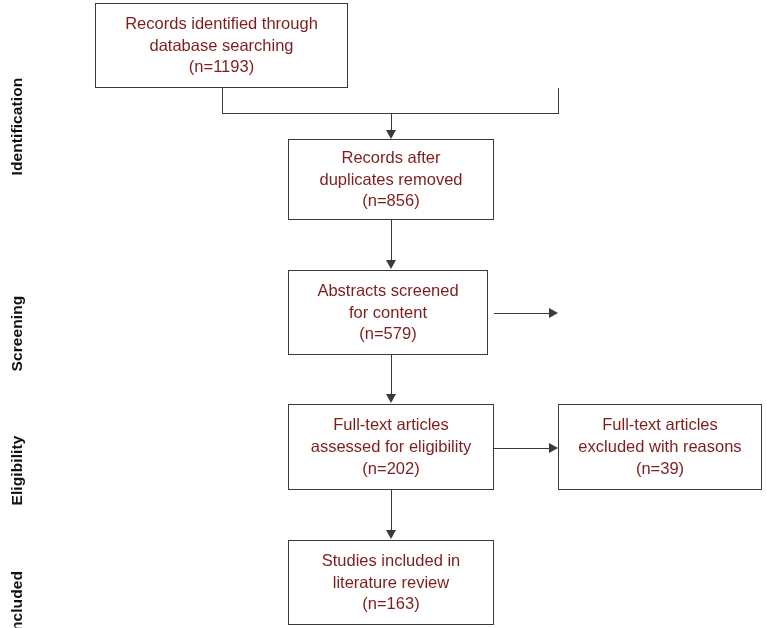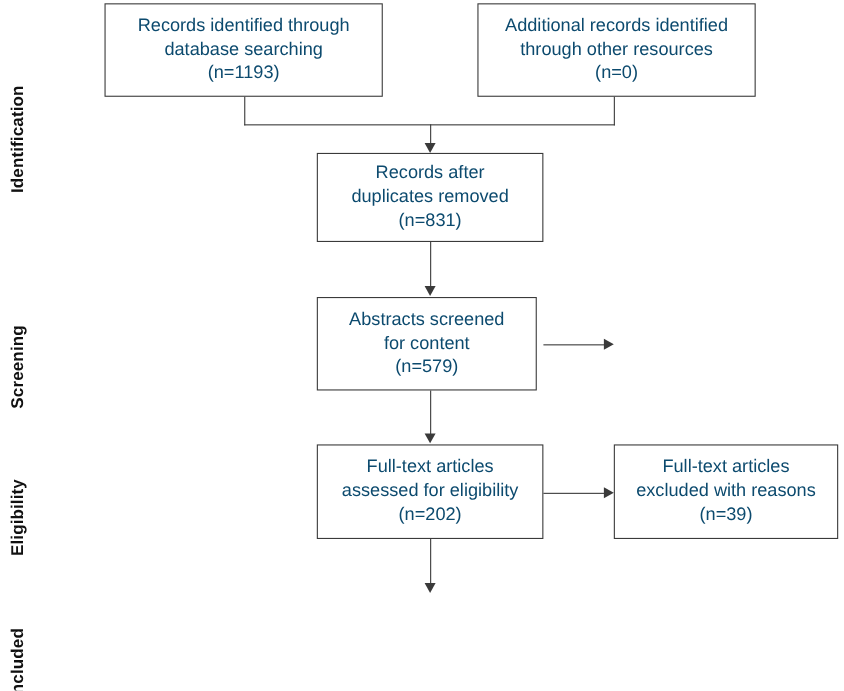--- a/index.html
+++ b/index.html
@@ -38,21 +38,21 @@
     position: absolute;
     box-sizing: border-box;
     border: 1.6px solid #3a3a3a;
     background: #ffffff;
     display: flex;
     align-items: center;
     justify-content: center;
     text-align: center;
     font-size: 16.5px;
     line-height: 1.32;
-    color: #0c4a6e;
+    color: #7f1d1d;
     padding: 2px 6px;
   }
   .node-text {
     display: block;
     white-space: pre-line;
   }
 
   
   .line-v {
     position: absolute;
@@ -94,36 +94,31 @@
   <div class="stage-label" style="left:24px; top:490px;">Eligibility</div>
 
   <div class="stage-label" style="left:24px; top:620px;">Included</div>
 
   <div class="node" style="left:95px; top:3px; width:253px; height:85px;">
     <span class="node-text">Records identified through
 database searching
 (n=1193)</span>
   </div>
 
-  <div class="node" style="left:434px; top:3px; width:253px; height:85px;">
-    <span class="node-text">Additional records identified
-through other resources
-(n=0)</span>
-  </div>
 
   <div class="line-v" style="left:222px; top:88px; height:26px;"></div>
   <div class="line-v" style="left:558px; top:88px; height:26px;"></div>
   <div class="line-h" style="left:222px; top:113px; width:337px;"></div>
   <div class="line-v" style="left:391px; top:113px; height:19px;"></div>
   <div class="arrow-down" style="left:386px; top:130px;"></div>
 
   <div class="node" style="left:288px; top:139px; width:206px; height:81px;">
     <span class="node-text">Records after
 duplicates removed
-(n=831)</span>
+(n=856)</span>
   </div>
 
   <div class="line-v" style="left:391px; top:220px; height:42px;"></div>
   <div class="arrow-down" style="left:386px; top:260px;"></div>
 
   <div class="node" style="left:288px; top:270px; width:200px; height:85px;">
     <span class="node-text">Abstracts screened
 for content
 (n=579)</span>
   </div>
@@ -146,14 +141,19 @@
 excluded with reasons
 (n=39)</span>
   </div>
 
   <div class="line-h" style="left:494px; top:448px; width:58px;"></div>
   <div class="arrow-right" style="left:549px; top:443px;"></div>
 
   <div class="line-v" style="left:391px; top:490px; height:42px;"></div>
   <div class="arrow-down" style="left:386px; top:530px;"></div>
 
+  <div class="node" style="left:288px; top:540px; width:206px; height:85px;">
+    <span class="node-text">Studies included in
+literature review
+(n=163)</span>
+  </div>
 
 </div>
 
 </body></html>

